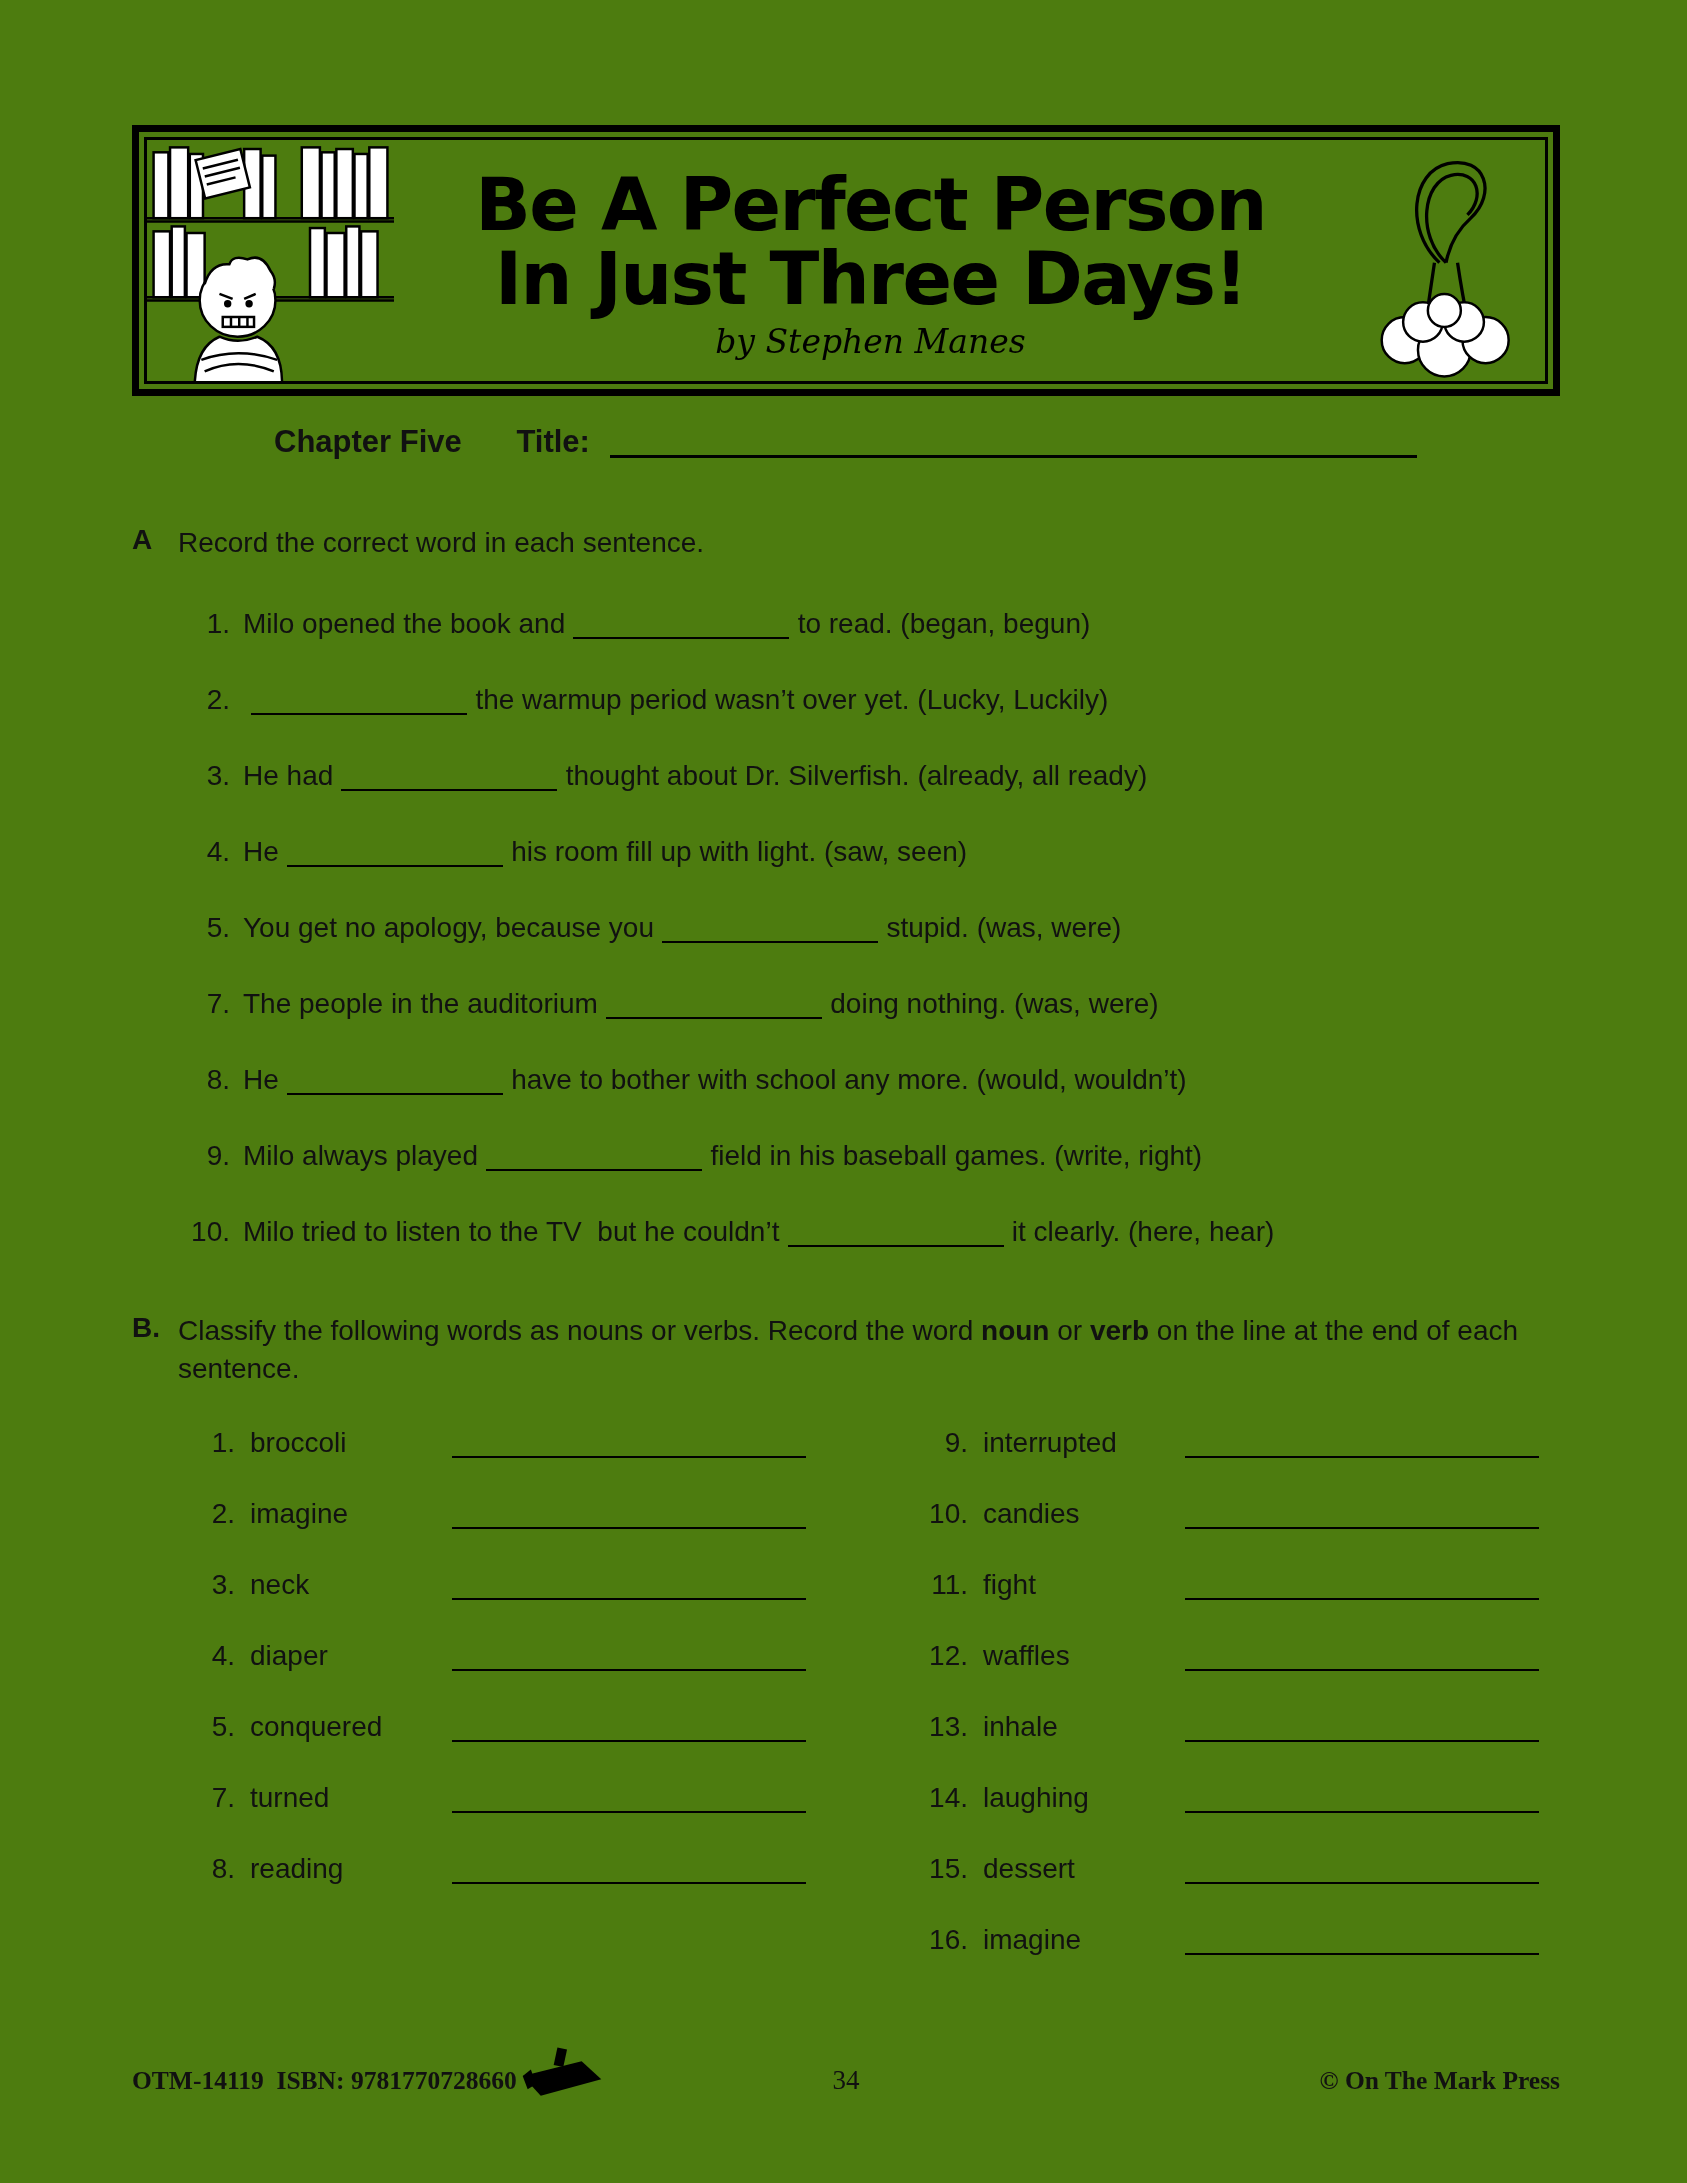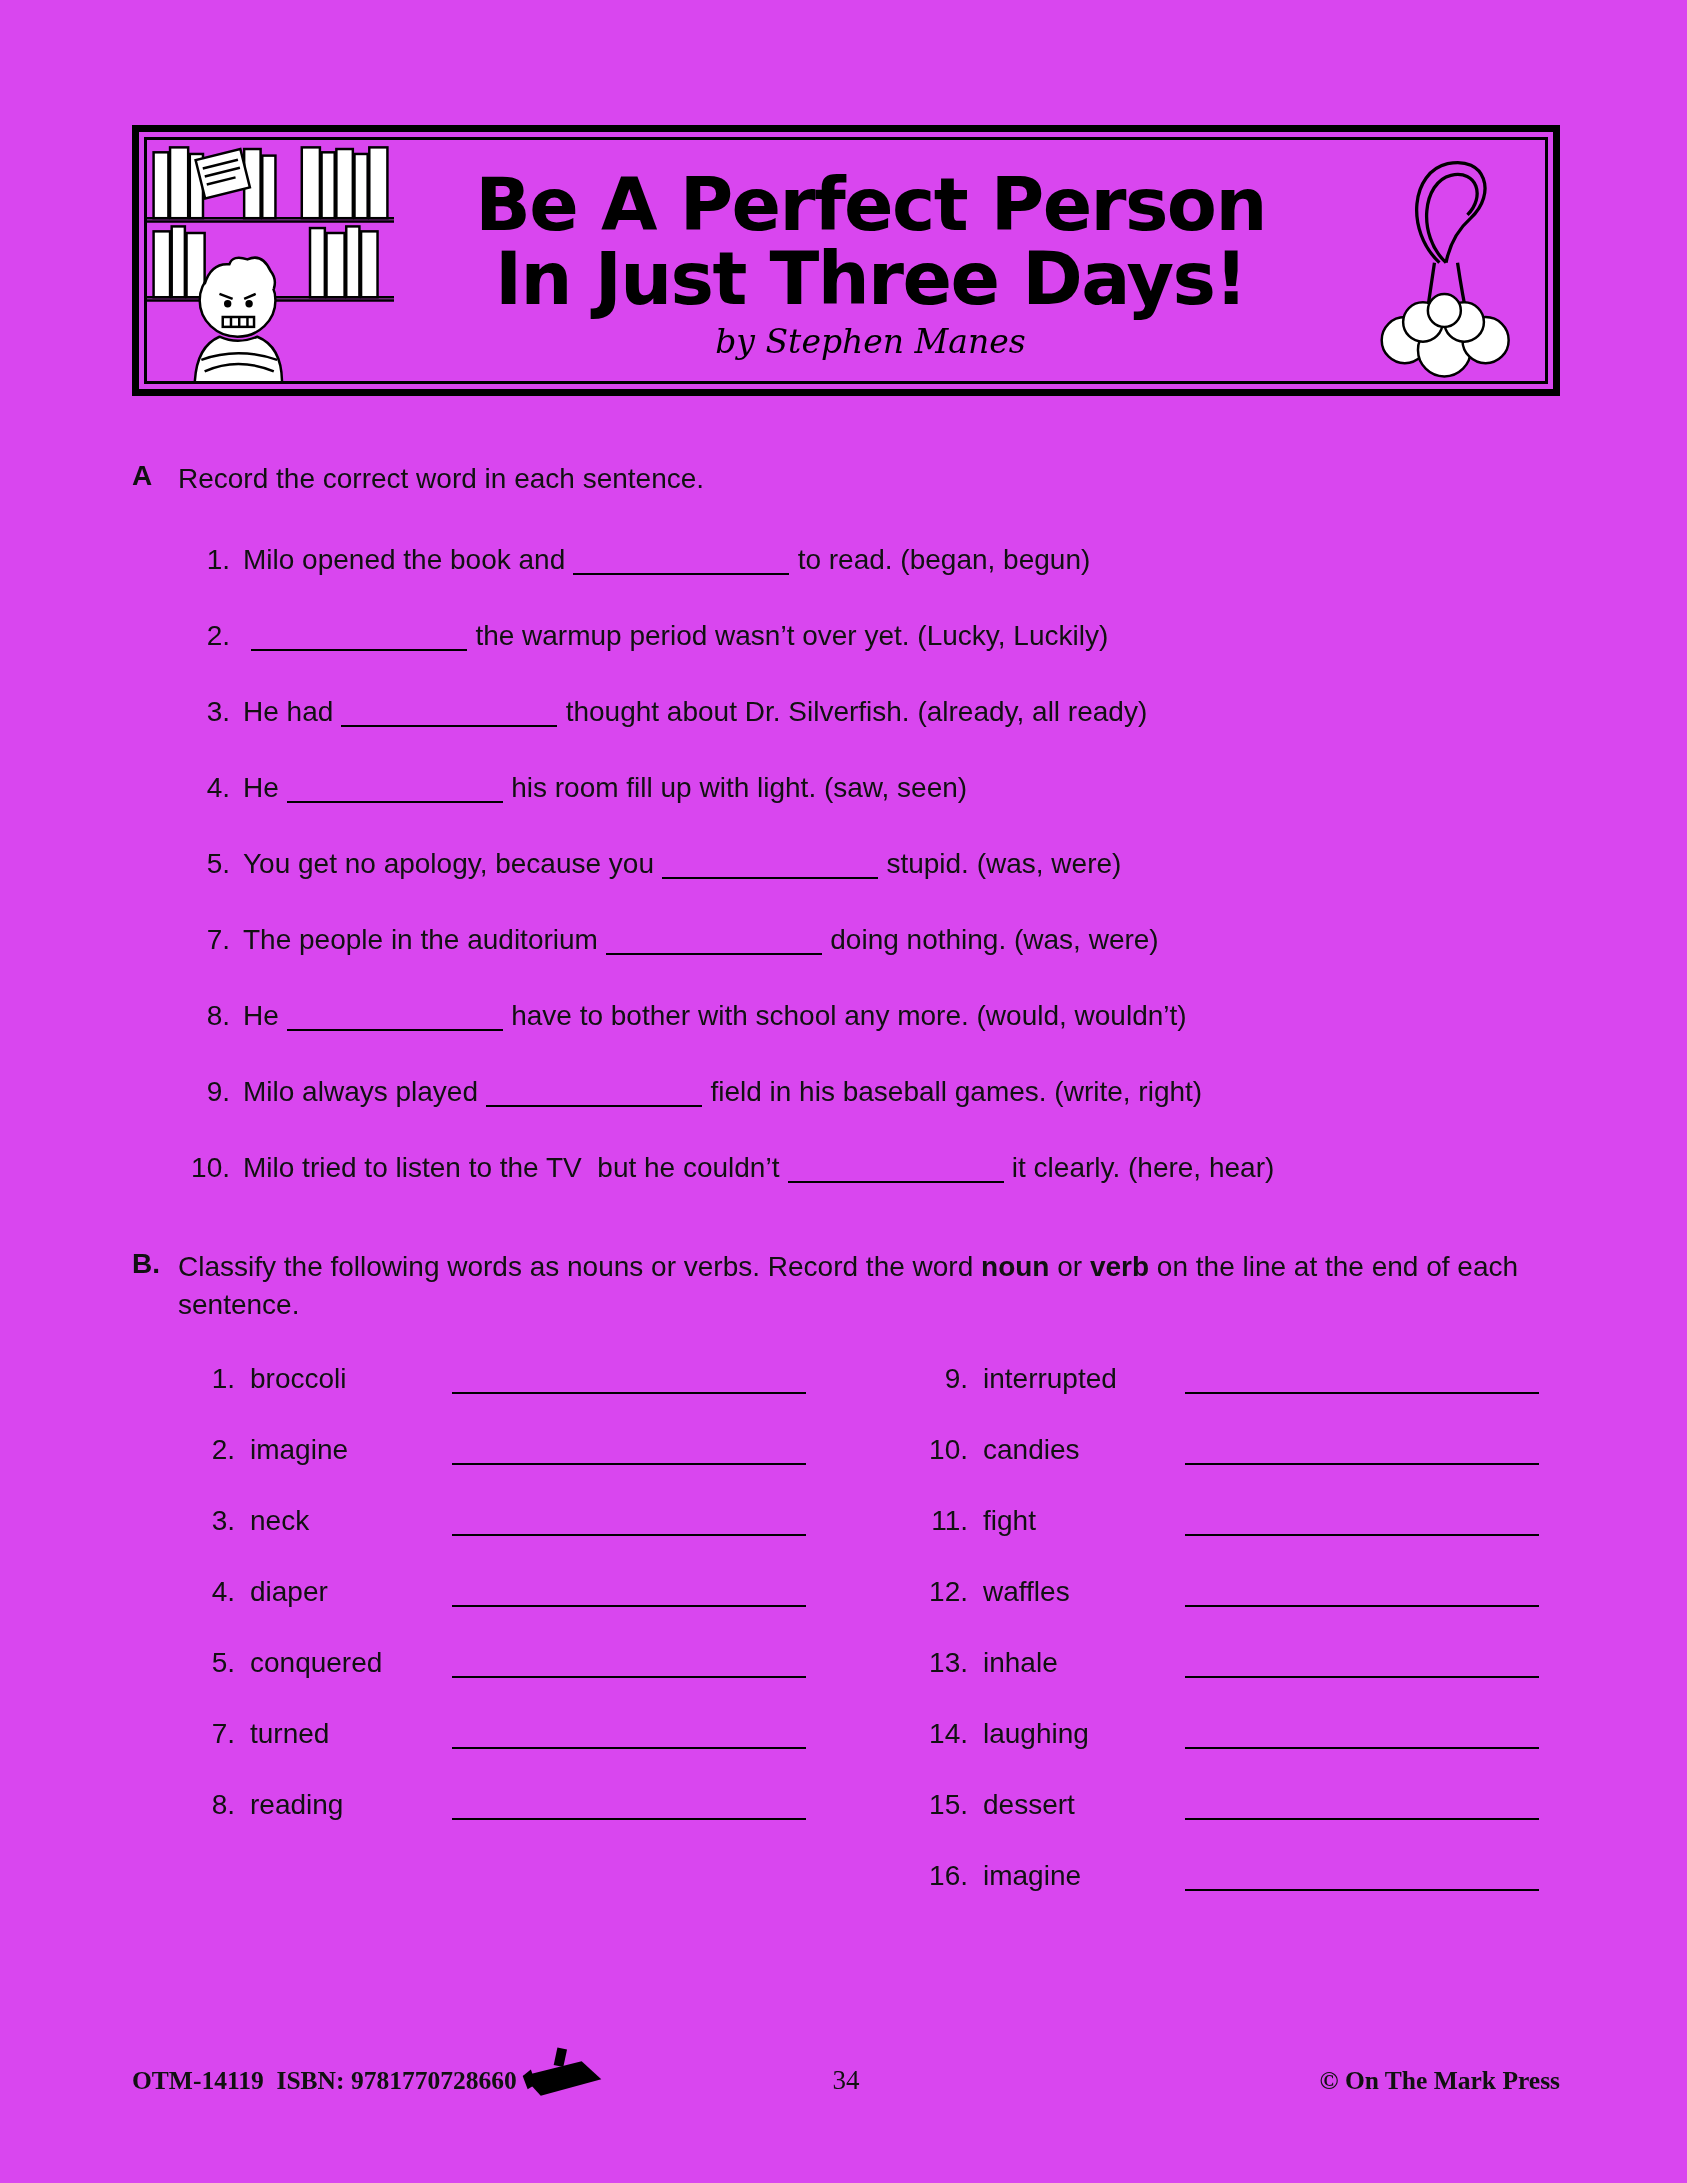--- a/index.html
+++ b/index.html
@@ -1,21 +1,21 @@
 <!DOCTYPE html>
 <html style="font-size:13px"><head>
 <meta charset="utf-8">
 <style>
   * { margin: 0; padding: 0; box-sizing: border-box; }
   html, body { background: #ffffff; }
   .page {
     position: relative;
     width: 1687px;
     height: 2183px;
-    background: #d946ef;
+    background: #4d7c0f;
     color: #111;
     font-family: "Liberation Sans", sans-serif;
     font-size: 28px;
     overflow: hidden;
     padding: 125px 127px 0 132px;
   }
 
   
   .header-outer {
     border: 7.4px solid #000;
@@ -210,20 +210,25 @@
             <circle cx="92" cy="222" r="24"></circle>
             <circle cx="142" cy="222" r="24"></circle>
             <circle cx="118" cy="208" r="20"></circle>
           </g>
         </svg>
       </div>
 
     </div>
   </div>
 
+  <div class="chapter-line">
+    <span>Chapter Five</span>
+    <span class="title-label">Title:</span>
+    <span class="blank chapter-blank"></span>
+  </div>
 
   <div class="section-head">
     <span class="section-letter">A</span>
     <span class="section-instr">Record the correct word in each sentence.</span>
   </div>
 
   <div class="a-list">
     <div class="a-row">
       <span class="a-num">1.</span><span class="a-text">Milo opened the book and</span><span class="blank a-blank"></span><span class="a-text">to read. (began, begun)</span>
     </div>

